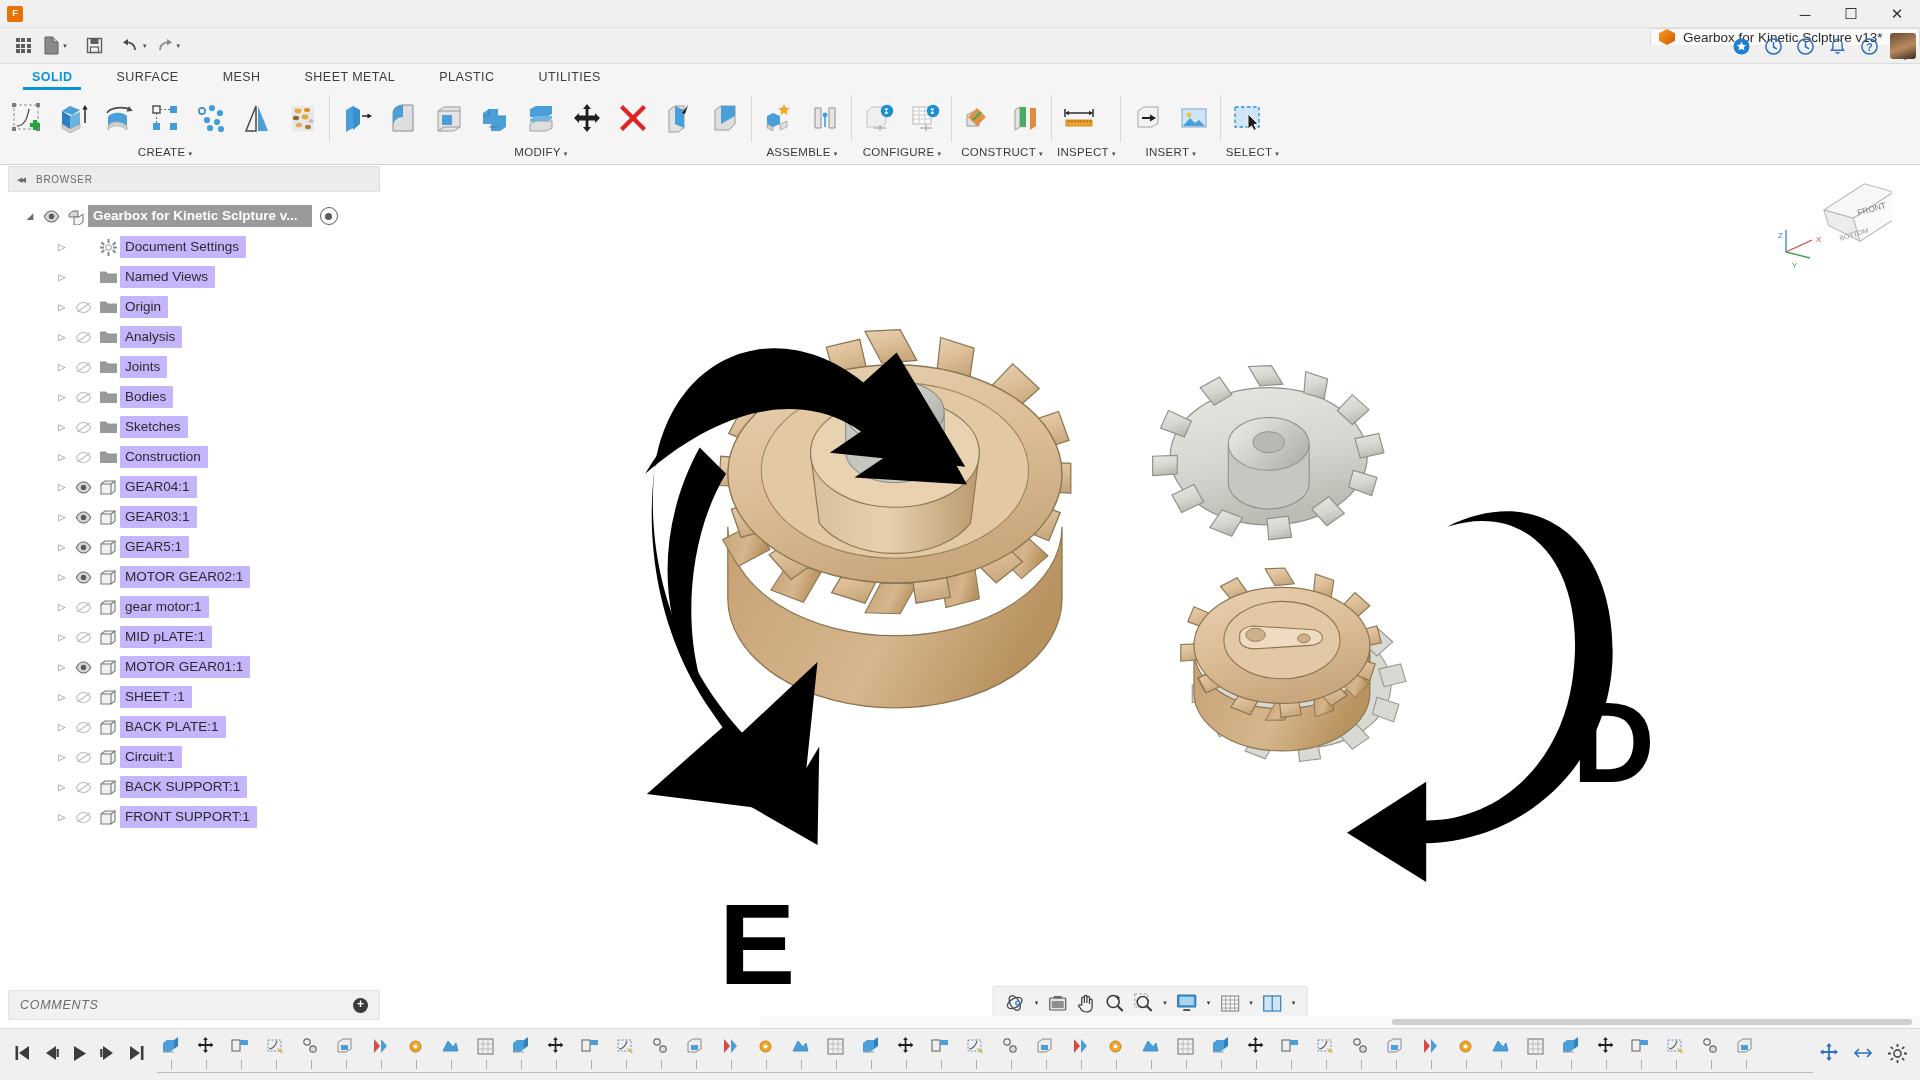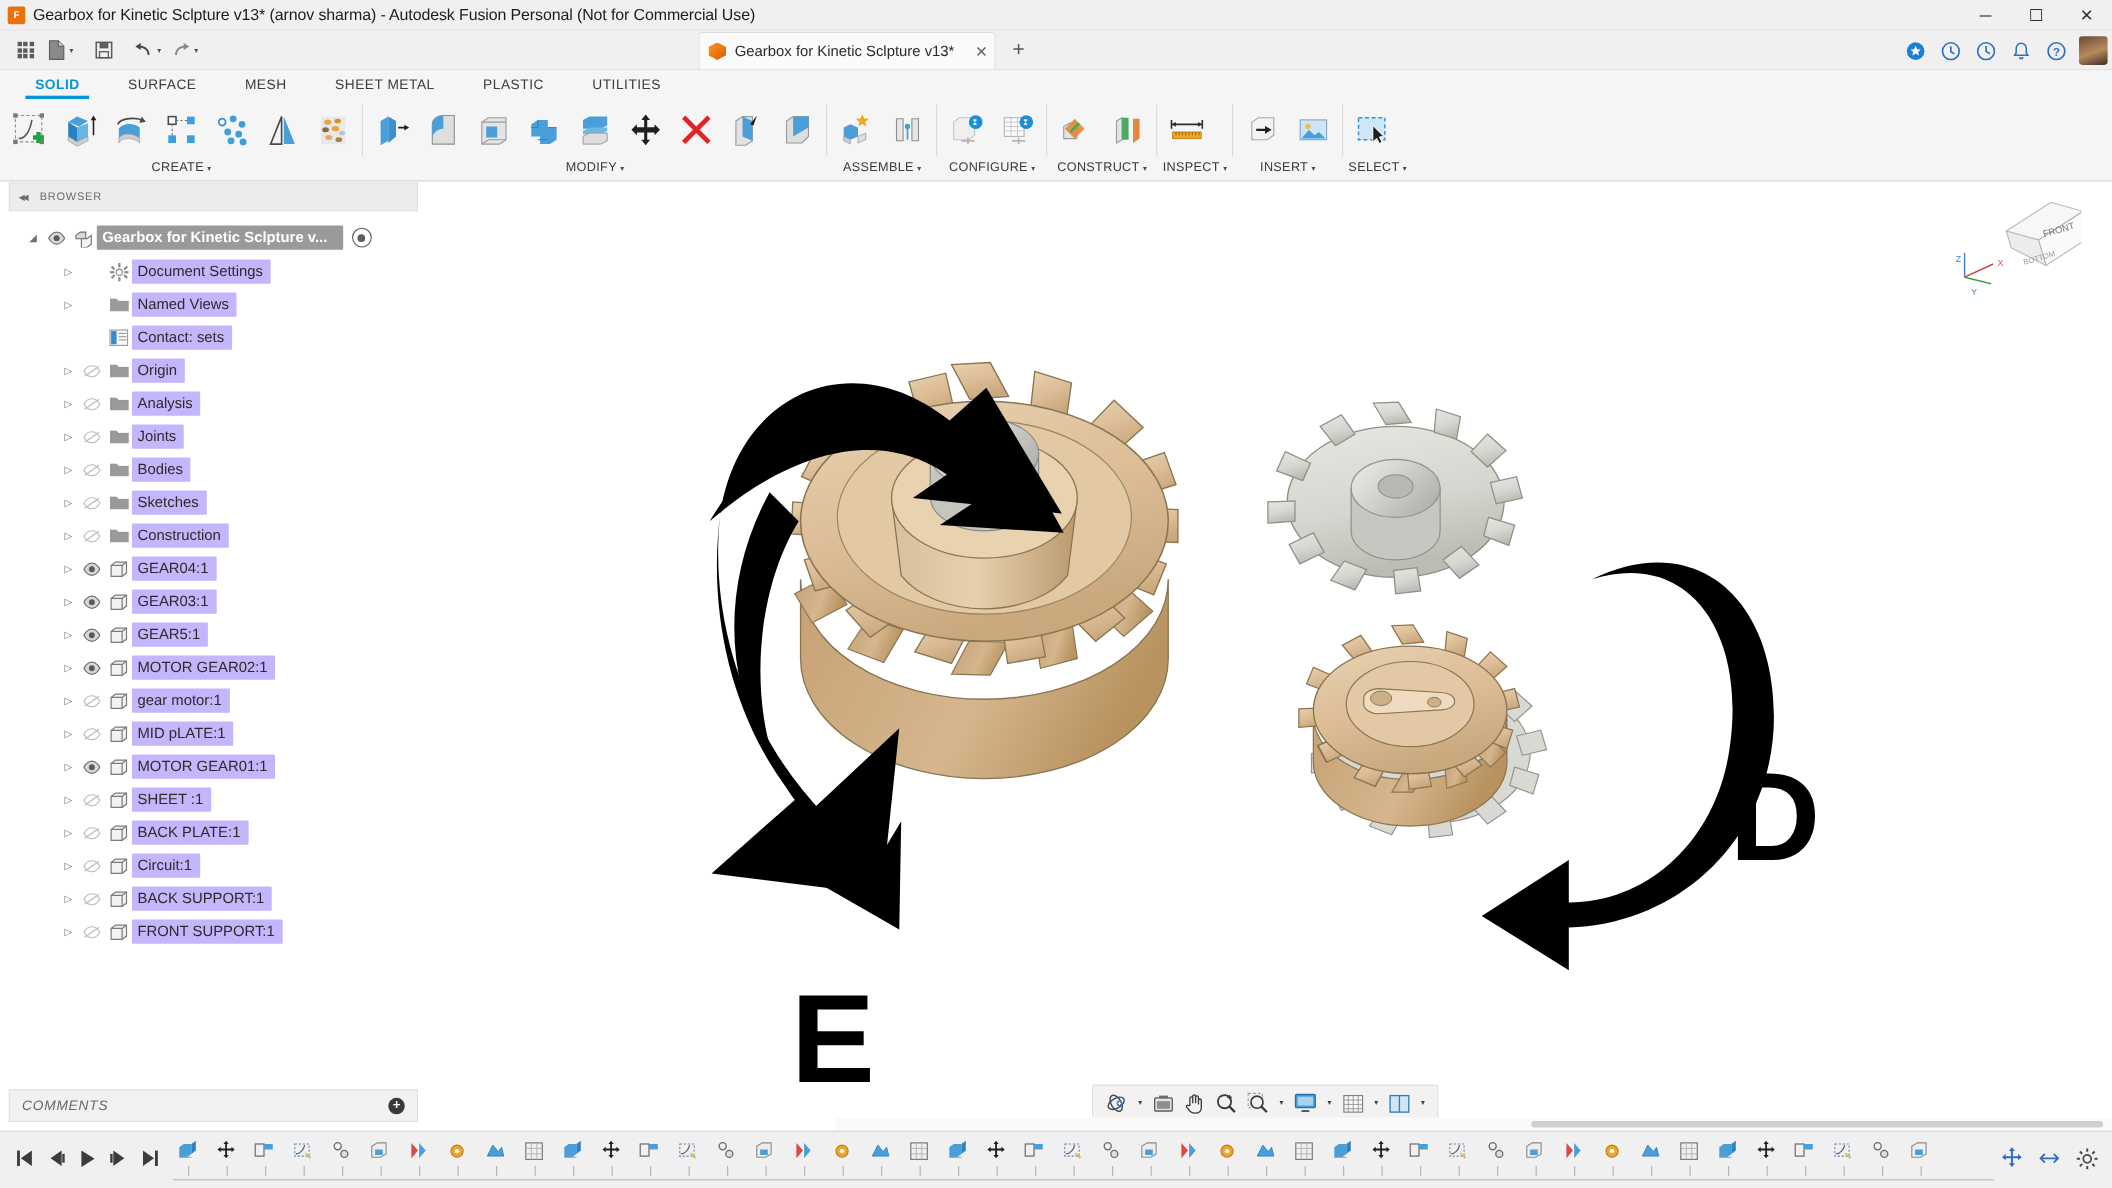--- a/index.html
+++ b/index.html
@@ -37,21 +37,21 @@
   .qat-btn {
     height:28px; min-width:30px; display:flex; align-items:center; justify-content:center;
     margin:0 1px; padding:0 3px; border-radius:2px;
   }
   .grid-icon { display:grid; grid-template-columns:repeat(3,4px); grid-template-rows:repeat(3,4px); gap:1.5px; }
   .grid-icon i { background:#5c5c5c; display:block; width:4px; height:4px; }
   .caret { font-size:7px; color:#4a4a4a; margin-left:3px; }
 
   #tabstrip {
     position:absolute; left:265px; right:0; top:0; height:36px;
-    display:flex; align-items:center;
+    display:flex; align-items:flex-end;flex-direction:column;
   }
   .doctab {
     height:34px; min-width:270px; background:#fafafa; border:1px solid #dcdcdc;
     border-bottom:none; display:flex; align-items:center; padding:0 8px;
     border-radius:4px 4px 0 0; position:relative; margin-left:370px;
   }
   .doctab .cube {
     width:16px; height:16px; margin-right:8px; flex:0 0 16px;
     background:linear-gradient(135deg,#f79b2e 0%, #e8710a 60%, #c75c06 100%);
     clip-path:polygon(50% 0,100% 26%,100% 74%,50% 100%,0 74%,0 26%);
@@ -176,21 +176,20 @@
   }
   #tl-baseline { position:absolute; left:4px; right:0; bottom:8px; height:1px; background:#bbbbbb; }
   #tl-end { padding:0 12px 0 6px; display:flex; align-items:center; gap:14px; }
   .gearbtn { color:#4a4a4a; }
 </style>
 </head>
 <body>
 
 <div id="titlebar">
   <div class="app-icon">F</div>
-  <div class="title-text">Gearbox for Kinetic Sclpture v13* (arnov sharma) - Autodesk Fusion Personal (Not for Commercial Use)</div>
   <div class="wincontrols">
     <div>─</div>
     <div>☐</div>
     <div class="close">✕</div>
   </div>
 </div>
 
 <div id="qatbar">
   <div class="qat-btn" style="margin-left:8px;">
     <span class="grid-icon">
@@ -610,32 +609,20 @@
           <span class="eye"></span>
           <span class="ticon">
             <svg width="19" height="16" viewBox="0 0 19 16">
               <path d="M1 3h6l1.6 2H18v9H1z" fill="#9a9a9a"></path>
               <path d="M1 3h6l1.6 2H18" fill="none" stroke="#868686" stroke-width=".8"></path>
             </svg>
           </span>
           <span class="tlabel">Named Views</span>
         </div>
         <div class="trow" style="padding-left: 46px;">
-          <span class="arrow"></span>
-          <span class="eye"></span>
-          <span class="ticon">
-            <svg width="18" height="16" viewBox="0 0 18 16">
-              <rect x="1" y="1" width="16" height="14" fill="#fafafa" stroke="#9a9a9a" stroke-width="1"></rect>
-              <rect x="2" y="2" width="5" height="12" fill="#2f8fd4"></rect>
-              <path d="M9 4h7M9 7h7M9 10h7" stroke="#a5a5a5" stroke-width="1.1"></path>
-            </svg>
-          </span>
-          <span class="tlabel">Contact: sets</span>
-        </div>
-        <div class="trow" style="padding-left: 46px;">
           <span class="arrow">▷</span>
           <span class="eye">
             <svg width="17" height="13" viewBox="0 0 17 13">
               <path d="M8.5 1.5C4 1.5 1.3 6.5 1.3 6.5S4 11.5 8.5 11.5 15.7 6.5 15.7 6.5 13 1.5 8.5 1.5z" fill="none" stroke="#bdbdbd" stroke-width="1.1"></path>
               <path d="M2 11L15 2" stroke="#bdbdbd" stroke-width="1.2"></path>
             </svg>
           </span>
           <span class="ticon">
             <svg width="19" height="16" viewBox="0 0 19 16">
               <path d="M1 3h6l1.6 2H18v9H1z" fill="#9a9a9a"></path>

